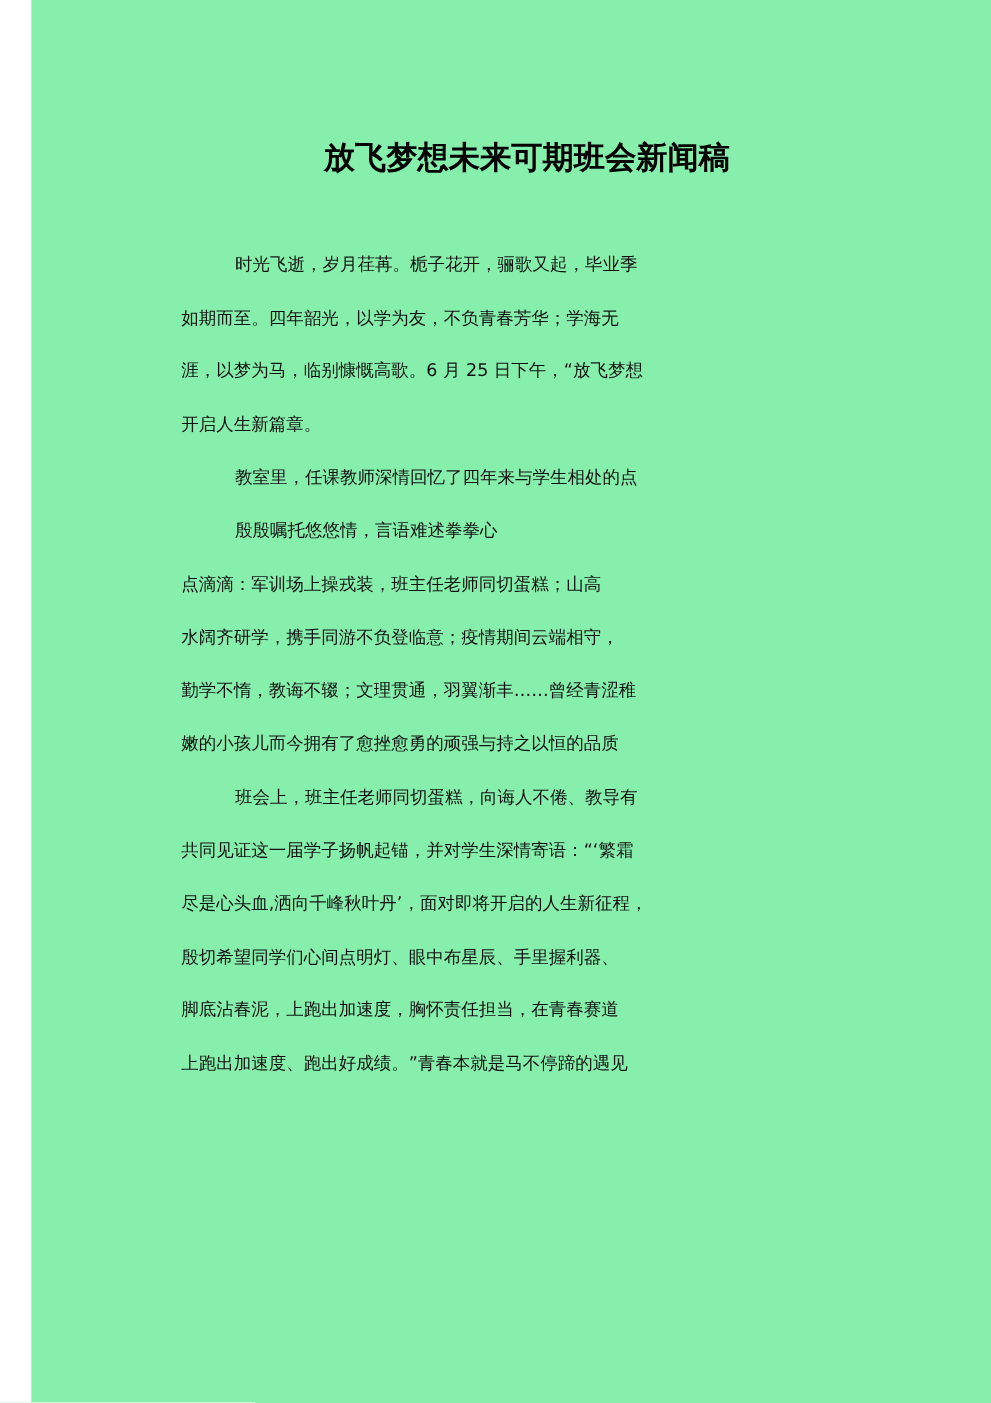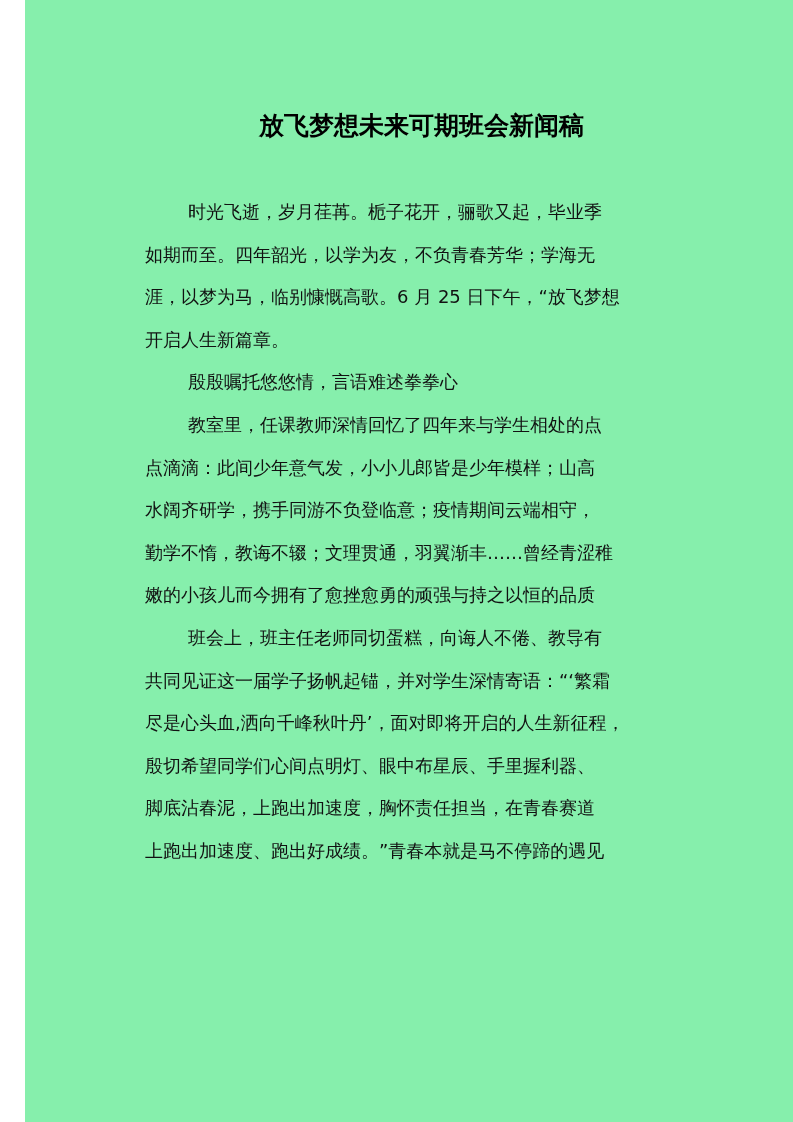--- a/index.html
+++ b/index.html
@@ -37,42 +37,42 @@
     }
     .body-text {
       position: absolute;
       left: 120px;
       top: 191px;
       width: 580px;
     }
     .line {
       height: 42.6px;
       line-height: 42.6px;
-      font-size: 18px;
+      font-size: 14px;
       white-space: nowrap;
       color: #111111;
     }
     .indent {
       padding-left: 43px;
     }
   </style>
 </head>
 <body>
 
 <div class="page">
   <div class="title">放飞梦想未来可期班会新闻稿</div>
 
   <div class="body-text">
     <div class="line indent">时光飞逝，岁月荏苒。栀子花开，骊歌又起，毕业季</div>
     <div class="line">如期而至。四年韶光，以学为友，不负青春芳华；学海无</div>
     <div class="line">涯，以梦为马，临别慷慨高歌。6 月 25 日下午，“放飞梦想</div>
     <div class="line">开启人生新篇章。</div>
+    <div class="line indent">教室里，任课教师深情回忆了四年来与学生相处的点</div>
     <div class="line indent">殷殷嘱托悠悠情，言语难述拳拳心</div>
-    <div class="line indent">教室里，任课教师深情回忆了四年来与学生相处的点</div>
-    <div class="line">点滴滴：此间少年意气发，小小儿郎皆是少年模样；山高</div>
+    <div class="line">点滴滴：军训场上操戎装，班主任老师同切蛋糕；山高</div>
     <div class="line">水阔齐研学，携手同游不负登临意；疫情期间云端相守，</div>
     <div class="line">勤学不惰，教诲不辍；文理贯通，羽翼渐丰……曾经青涩稚</div>
     <div class="line">嫩的小孩儿而今拥有了愈挫愈勇的顽强与持之以恒的品质</div>
     <div class="line indent">班会上，班主任老师同切蛋糕，向诲人不倦、教导有</div>
     <div class="line">共同见证这一届学子扬帆起锚，并对学生深情寄语：“‘繁霜</div>
     <div class="line">尽是心头血,洒向千峰秋叶丹’，面对即将开启的人生新征程，</div>
     <div class="line">殷切希望同学们心间点明灯、眼中布星辰、手里握利器、</div>
     <div class="line">脚底沾春泥，上跑出加速度，胸怀责任担当，在青春赛道</div>
     <div class="line">上跑出加速度、跑出好成绩。”青春本就是马不停蹄的遇见</div>
   </div>

